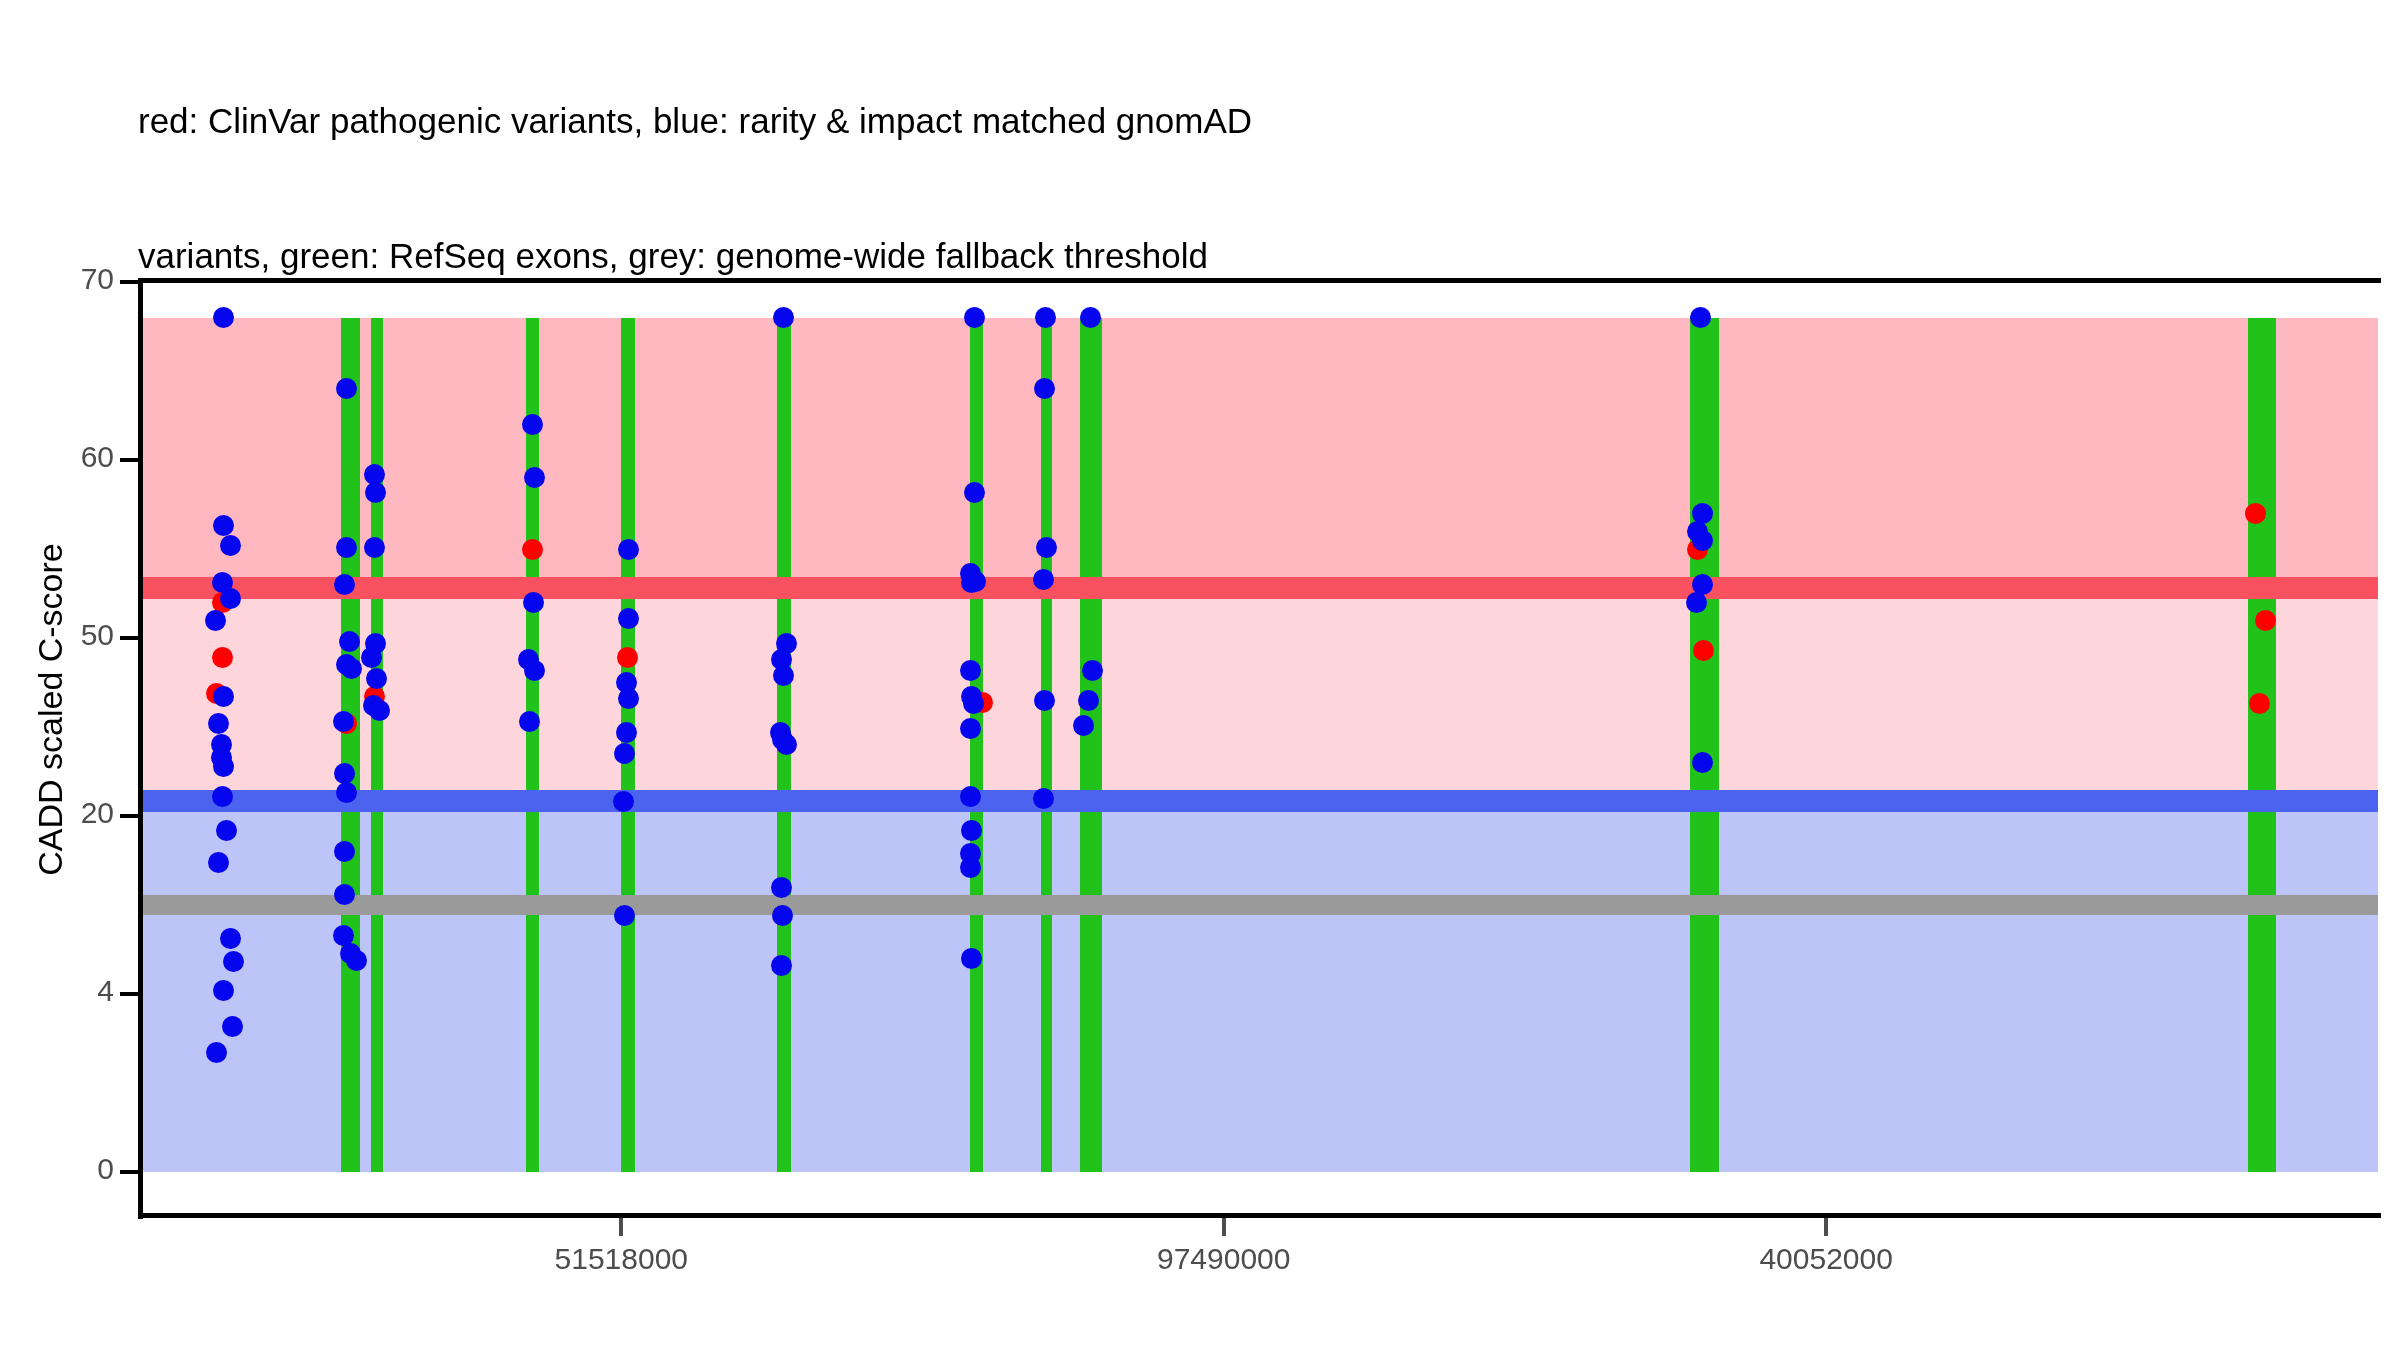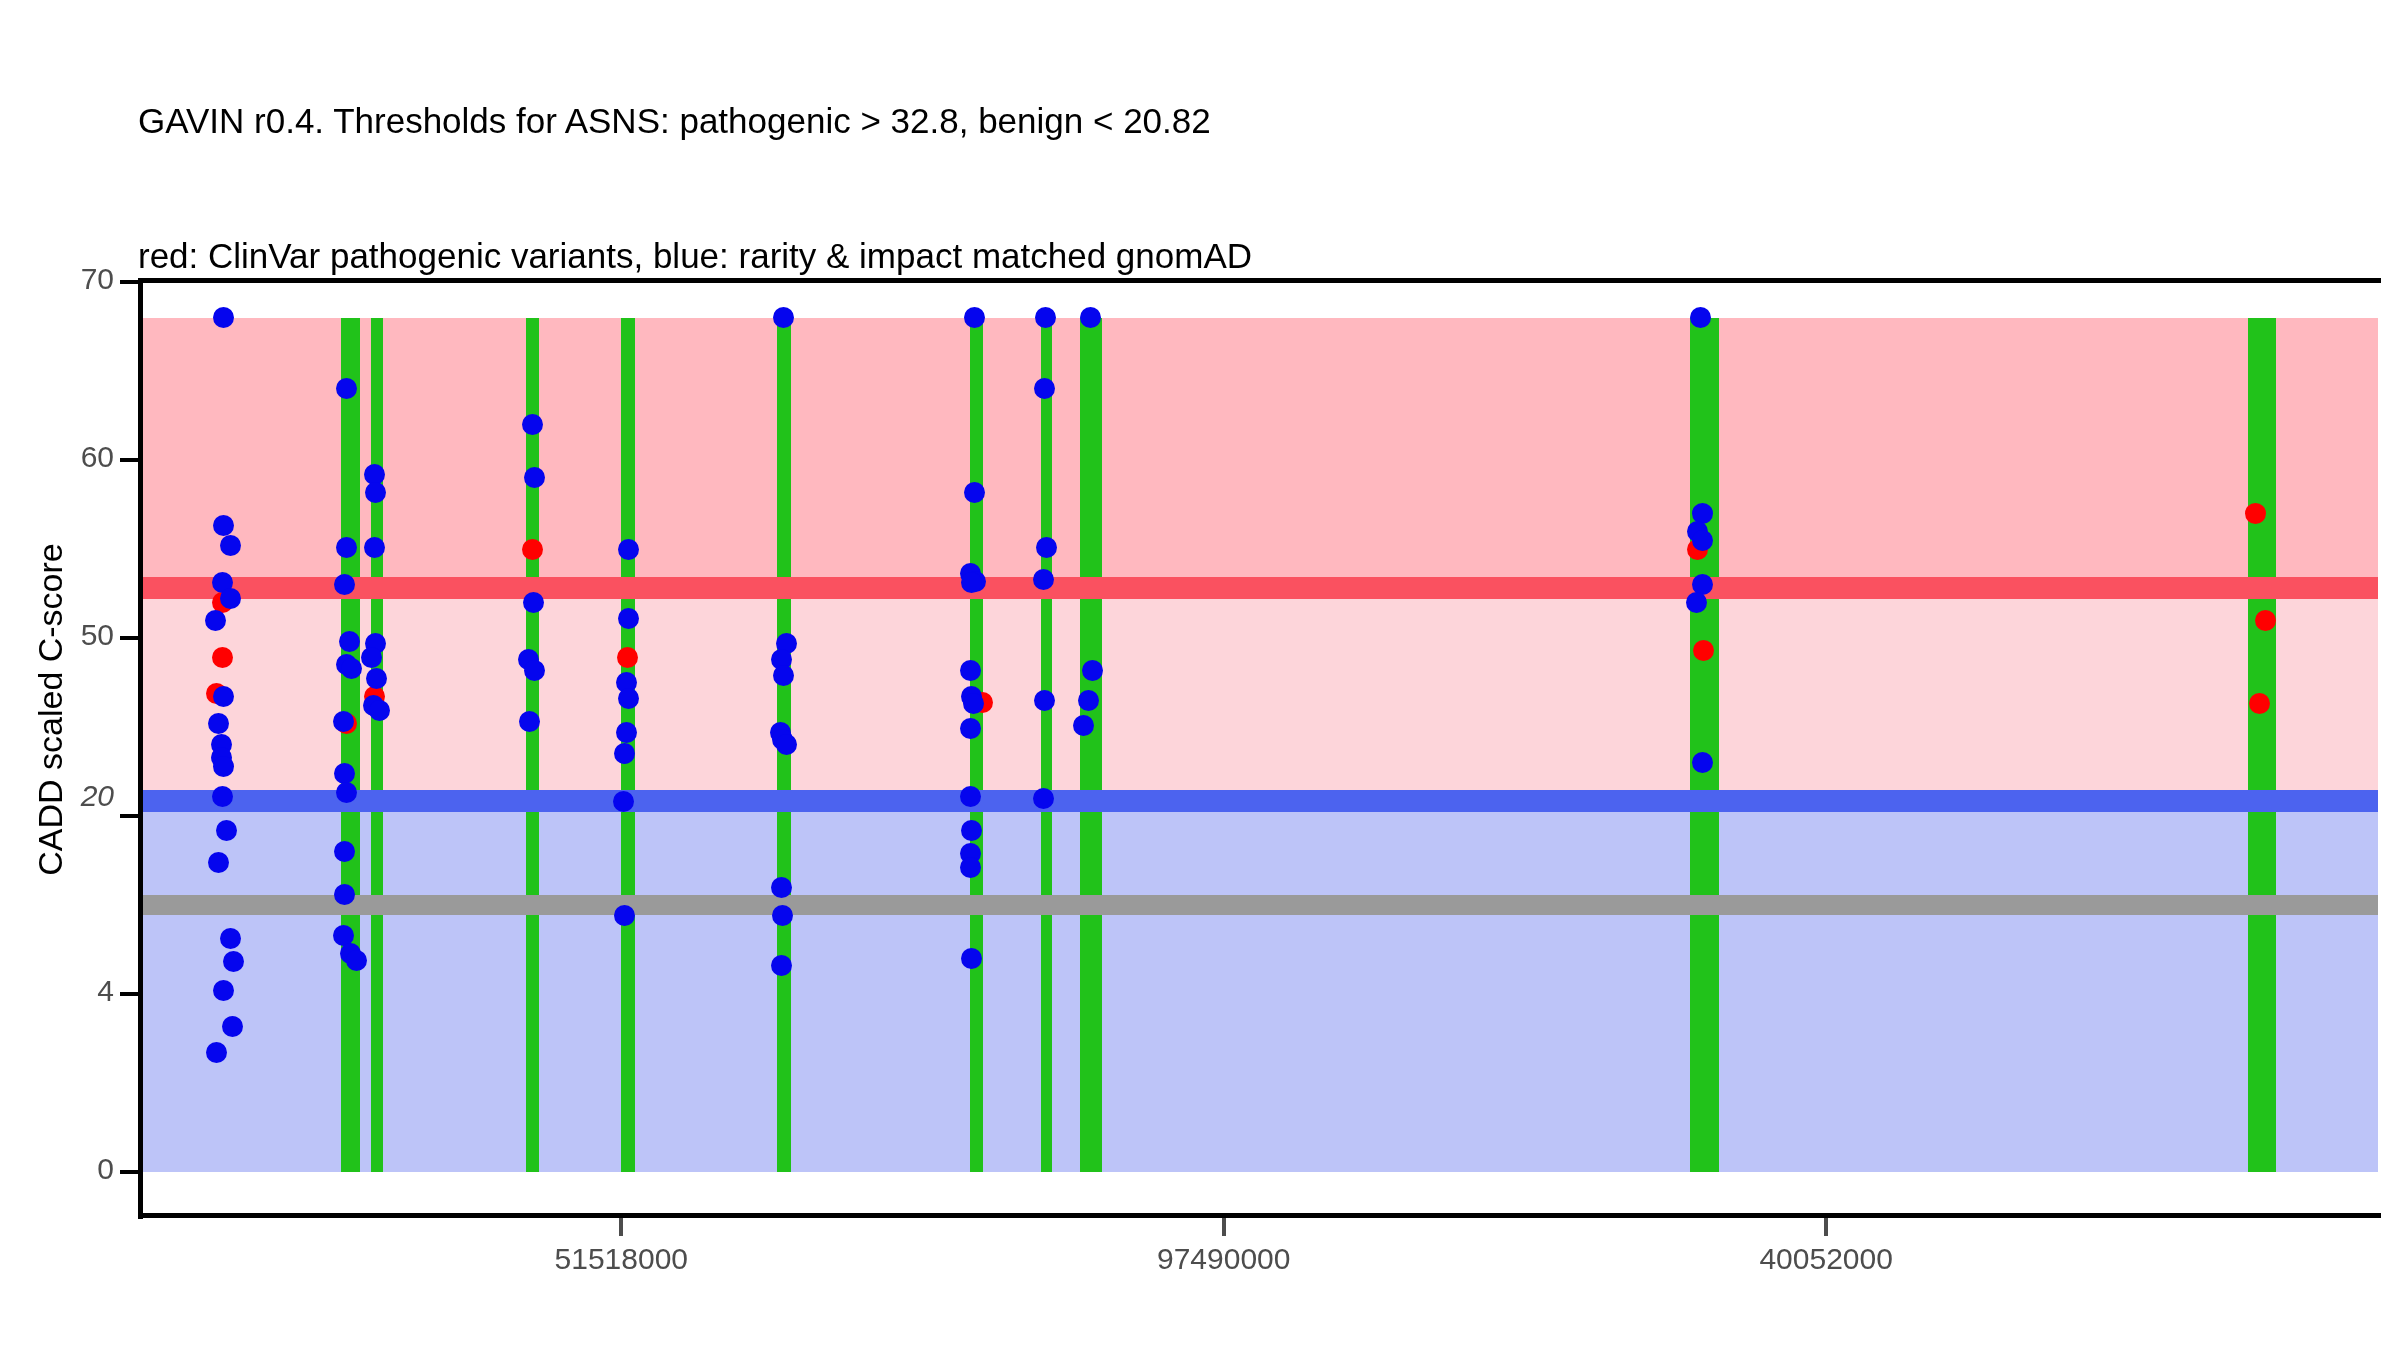--- a/index.html
+++ b/index.html
@@ -48,21 +48,20 @@
     position:absolute;left:0;top:1290px;width:2400px;text-align:center;
     font-size:34px;color:#000;
   }
 </style>
 </head>
 <body>
 
 <div id="root">
 
   <div id="title">
-    <span class="tline">GAVIN r0.4. Thresholds for ASNS: pathogenic &gt; 32.8, benign &lt; 20.82</span>
     <span class="tline">red: ClinVar pathogenic variants, blue: rarity &amp; impact matched gnomAD</span>
     <span class="tline">variants, green: RefSeq exons, grey: genome-wide fallback threshold</span>
   </div>
 
   <div id="axis-left"></div>
   <div id="axis-top"></div>
   <div id="axis-bottom"></div>
 
   <div id="data">
       <div class="band" style="background: rgb(189, 196, 248); top: 516.404px; height: 370.596px;"></div>
@@ -191,21 +190,21 @@
       <div class="pt blue" style="left: 1548.58px; top: 467.1px; width: 21px; height: 21px;"></div>
       <div class="pt blue" style="left: 1547.37px; top: 22.1px; width: 21px; height: 21px;"></div>
     </div>
 
   <div id="ticks-y">
       <div class="ytick" style="top: 1170px;"></div>
       <div class="ylabel-txt" style="top: 1152px;">0</div>
       <div class="ytick" style="top: 992px;"></div>
       <div class="ylabel-txt" style="top: 974px;">4</div>
       <div class="ytick" style="top: 814px;"></div>
-      <div class="ylabel-txt" style="top: 779px; font-style: italic;">20</div>
+      <div class="ylabel-txt" style="top: 796px;">20</div>
       <div class="ytick" style="top: 636px;"></div>
       <div class="ylabel-txt" style="top: 618px;">50</div>
       <div class="ytick" style="top: 458px;"></div>
       <div class="ylabel-txt" style="top: 440px;">60</div>
       <div class="ytick" style="top: 280px;"></div>
       <div class="ylabel-txt" style="top: 262px;">70</div>
     </div>
   <div id="ticks-x">
       <div class="xtick" style="left: 619.326px;"></div>
       <div class="xlabel-txt" style="left: 501.326px;">51518000</div>

